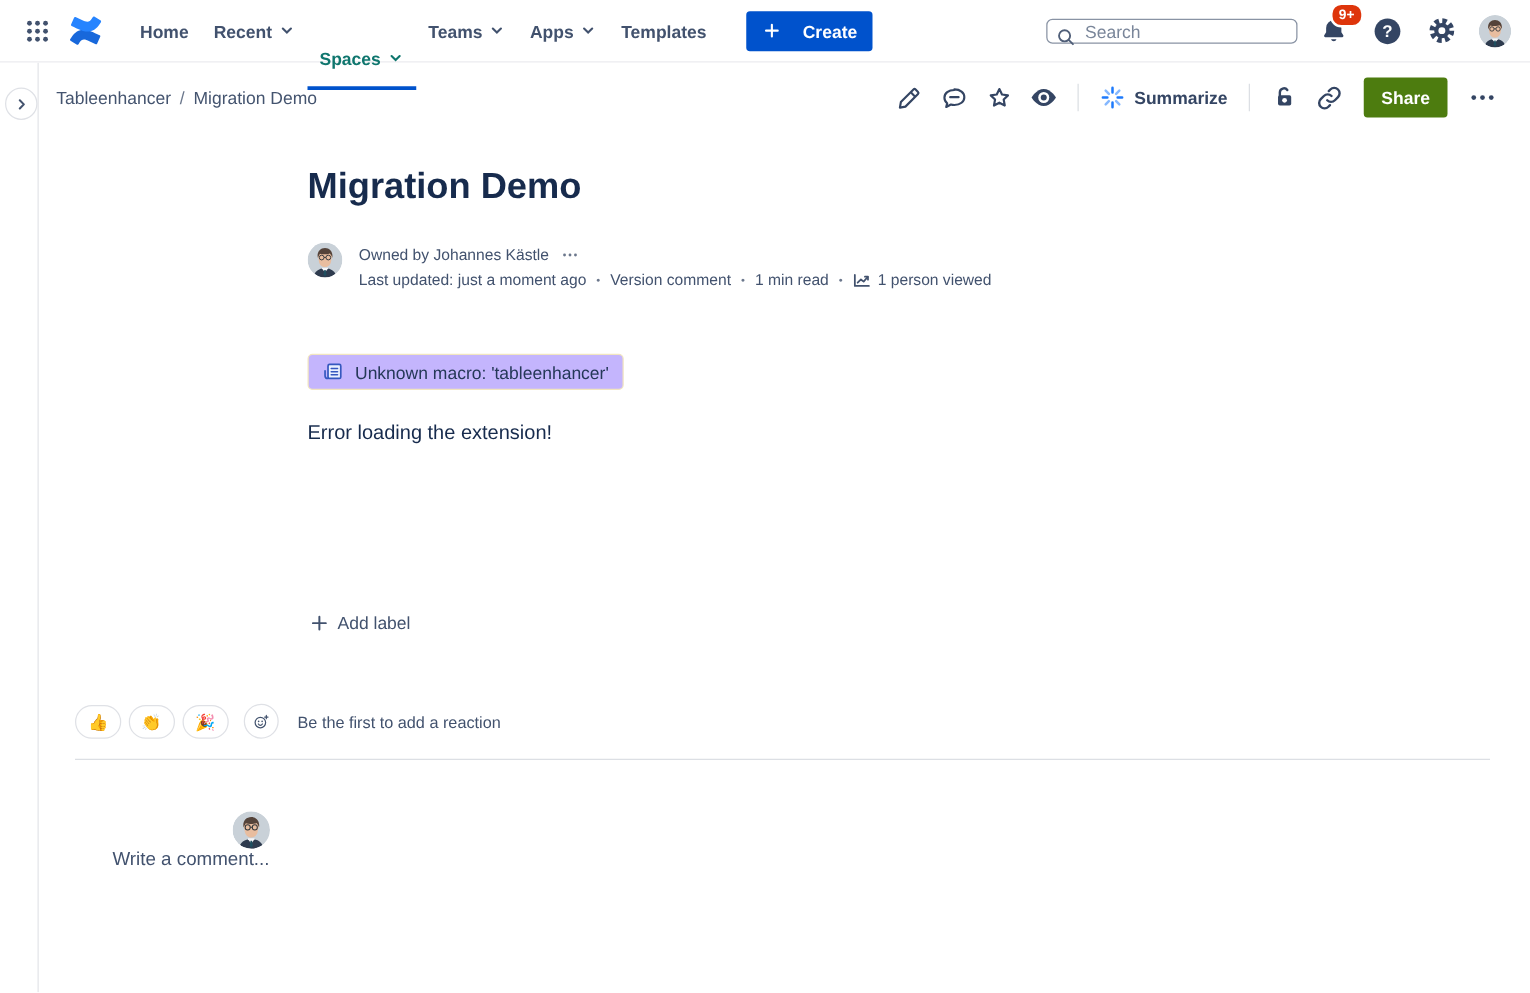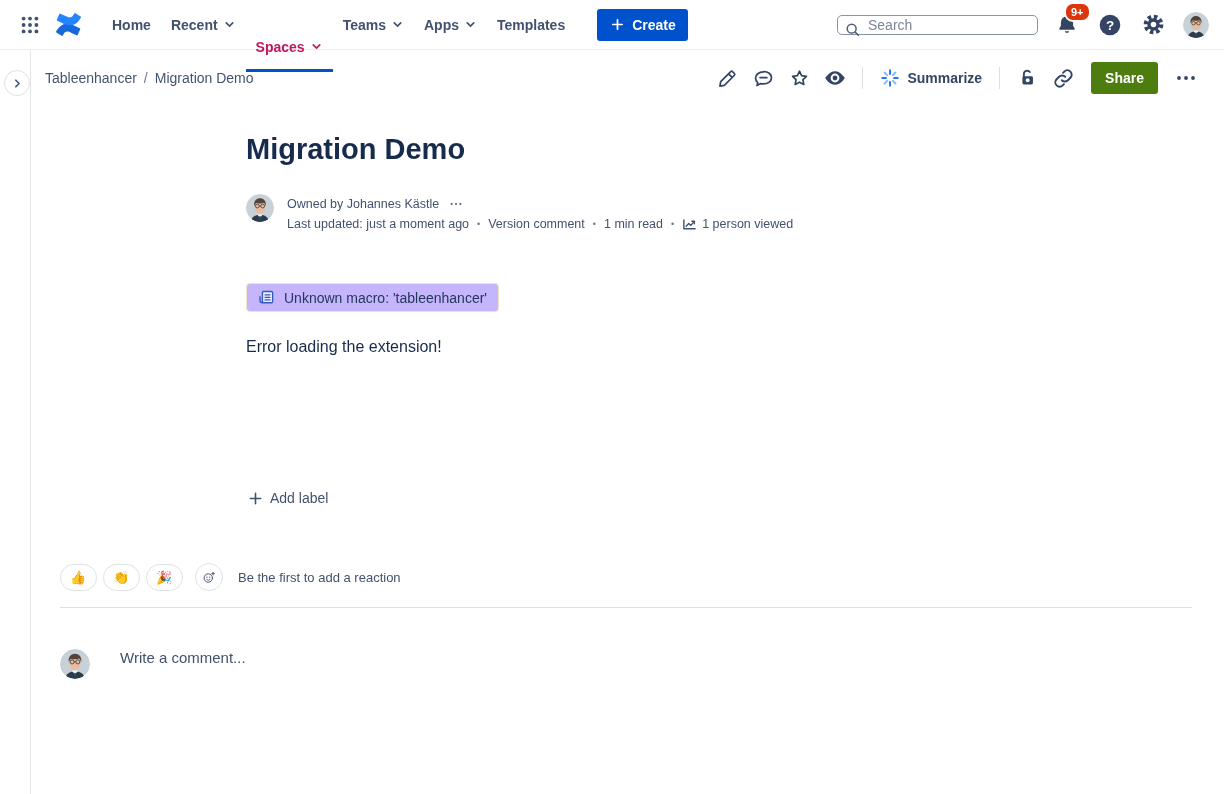--- a/index.html
+++ b/index.html
@@ -11,22 +11,22 @@
   .topnav { position:absolute; top:0; left:0; right:0; height:50px; background:#fff;
             border-bottom:1px solid #EBECF0; display:flex; align-items:center;
             padding:0 14px 0 16px; z-index:5; }
   .icon-btn { display:flex; align-items:center; justify-content:center; width:28px; height:28px;
               background:none; border:none; padding:0; cursor:pointer; color:#42526E; }
   .logo-btn { margin-left:10px; margin-right:20px; }
   .nav-items { display:flex; align-items:center; height:36px; }
   .nav-item { display:flex; align-items:center; gap:5px; height:50px; padding:3px 10px 0 10px;
               border:none; background:none; font-family:inherit; font-size:14px; font-weight:600;
               color:#42526E; border-bottom:3px solid transparent; cursor:pointer; }
-  .nav-item.active { color:#be185d; border-bottom-color:#0052CC;margin-top:44px; }
-  .create-btn { display:flex; align-items:center; gap:6px; height:32px; padding:0 12px;
+  .nav-item.active { color:#0f766e; border-bottom-color:#0052CC;margin-top:44px; }
+  .create-btn { display:flex; align-items:center; gap:16px; height:32px; padding:0 12px;
                 margin-left:22px; background:#0052CC; color:#fff; border:none; border-radius:3px;
                 font-family:inherit; font-size:14px; font-weight:600; cursor:pointer; }
   .topnav-right { margin-left:auto; display:flex; align-items:center; gap:15px; }
   .search-wrap { position:relative; width:201px; }
   .search-wrap svg { position:absolute; left:8px; top:7px; }
   .search-input { width:100%; height:20px; border:1px solid #8993A4; border-radius:5px;
                   padding:0 8px 0 30px; font-family:inherit; font-size:14px; color:#172B4D; outline:none; }
   .search-input::placeholder { color:#7A869A; }
   .bell-wrap { position:relative; }
   .badge { position:absolute; top:-9px; left:11px; background:#DE350B; color:#fff;
@@ -86,21 +86,21 @@
                    height:27px; border:1px solid #DFE1E6; border-radius:16px; background:#fff;
                    font-size:13px; cursor:pointer; }
   .reaction-add { display:inline-flex; align-items:center; justify-content:center; width:28px;
                   height:28px; border:1px solid #DFE1E6; border-radius:50%; background:#fff;
                   cursor:pointer; margin-left:6px; }
   .reaction-prompt { margin-left:9px; font-size:13px; color:#42526E; }
 
   .page-divider { position:absolute; left:60px; right:32px; top:607px; height:1px; background:#DCDFE4; }
 
   
-  .comment-row { position:absolute; left:60px; top:649px; display:flex; align-items:flex-start; }
+  .comment-row { position:absolute; left:60px; top:649px; display:flex; align-items:flex-end;flex-direction:column; }
   .comment-placeholder { margin-left:30px; font-size:15px; color:#42526E; cursor:text; }
 </style>
 </head>
 <body>
 
 <svg width="0" height="0" style="position:absolute">
   <defs>
     <clipPath id="avclip">
         <circle cx="20" cy="20" r="20"></circle>
       </clipPath>

